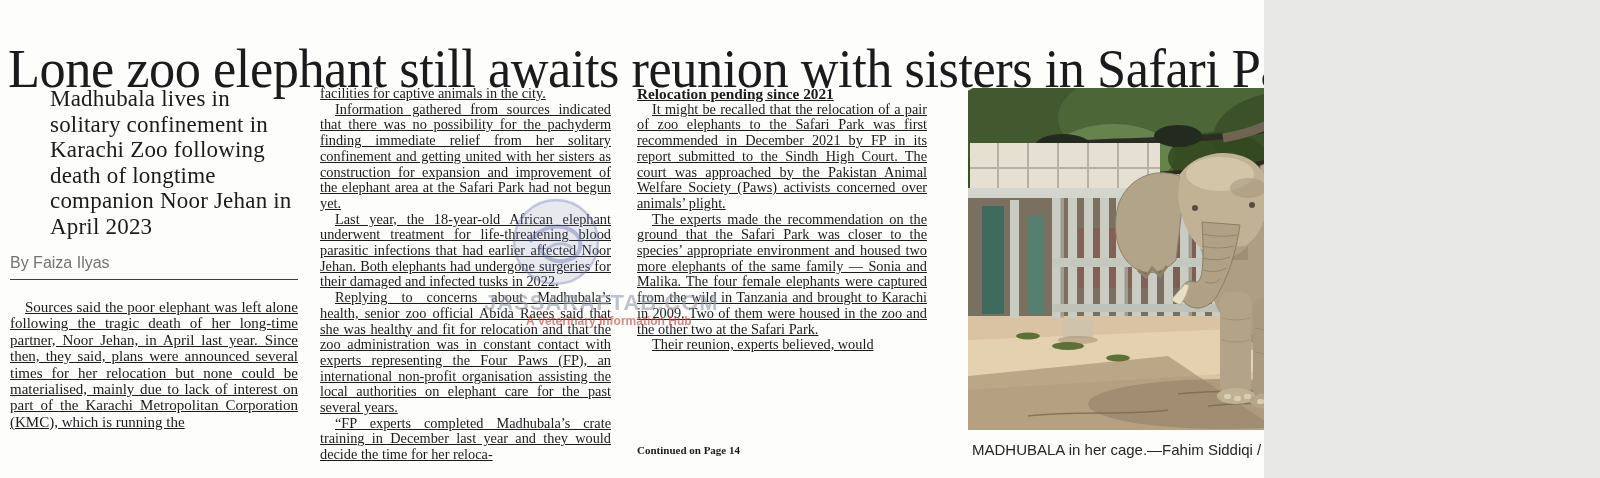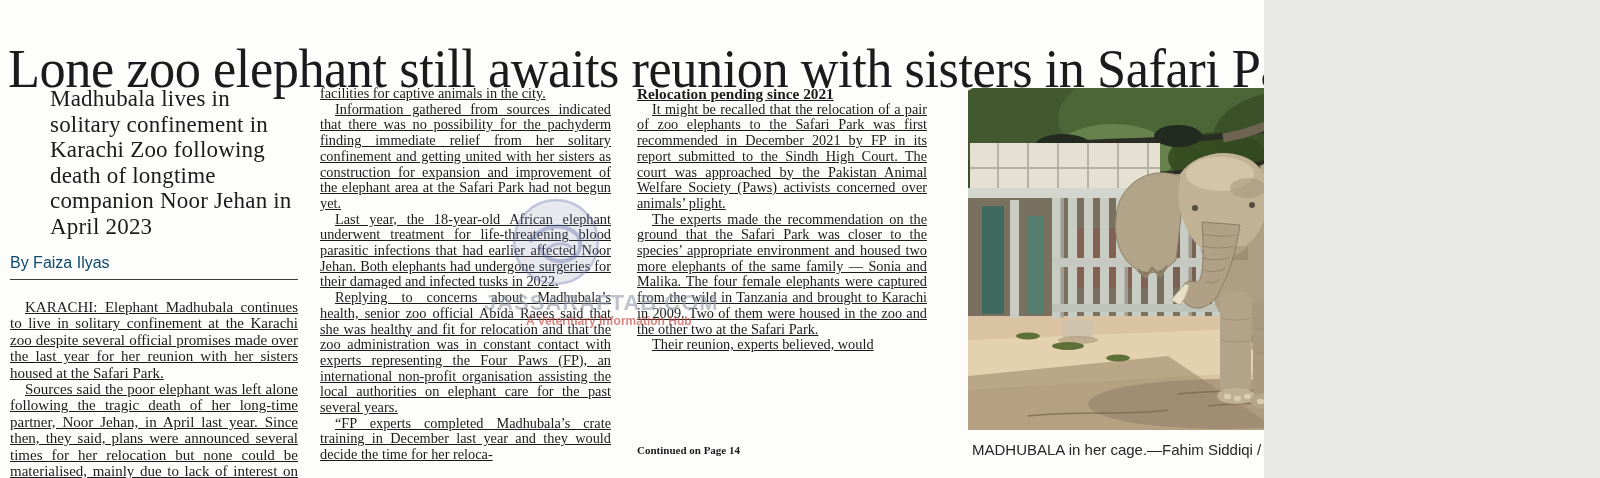--- a/index.html
+++ b/index.html
@@ -12,21 +12,21 @@
     position:absolute;left:8px;top:2px;width:1588px;height:66px;
     font-size:54px;font-weight:400;white-space:nowrap;letter-spacing:-0.5px;
   }
   .headline-inner{display:inline-block;transform:scaleX(.97);transform-origin:0 50%;}
   
   .col{position:absolute;top:86px;}
   .col1{left:10px;width:288px;}
   .col2{left:320px;width:291px;}
   .col3{left:637px;width:290px;height:392px;overflow:hidden;}
   .standfirst{font-size:23px;line-height:25.5px;letter-spacing:.2px;margin-left:40px;}
-  .byline{font-family:"Liberation Sans",sans-serif;font-size:16px;color:#0c4a6e;margin-top:15px;}
+  .byline{font-family:"Liberation Sans",sans-serif;font-size:16px;color:#737373;margin-top:15px;}
   .byline-rule{border:0;border-top:1.5px solid #3c3c3c;margin:7px 0 0 0;}
   .body p{margin:0;text-align:justify;text-indent:15px;text-decoration:underline;}
   .col1 .body{margin-top:19px;font-size:15px;line-height:16.4px;}
   .col2 .body,.col3 .body{font-size:14.3px;line-height:15.7px;}
   .body p.no-indent{text-indent:0;}
   .subhead-bold{font-weight:bold;font-size:15.3px;margin:11px 0 10px 0;text-indent:0 !important;text-align:left !important;}
   .continued{position:absolute;left:637px;top:444px;font-weight:bold;font-size:11px;}
   
   .photo-block{position:absolute;left:968px;top:88px;width:628px;}
   .photo-frame{width:628px;height:342px;display:block;}
@@ -52,21 +52,20 @@
 
 <div class="page">
 
   <h1 class="headline"><span class="headline-inner">Lone zoo elephant still awaits reunion with sisters in Safari Park</span></h1>
 
   <div class="col col1">
     <div class="standfirst">Madhubala lives in solitary confinement in Karachi Zoo following death of longtime companion Noor Jehan in April 2023</div>
     <div class="byline">By Faiza Ilyas</div>
     <hr class="byline-rule">
     <div class="body">
-      <p>KARACHI: Elephant Madhubala continues to live in solitary confinement at the Karachi zoo despite several official promises made over the last year for her reunion with her sisters housed at the Safari Park.</p>
       <p>Sources said the poor elephant was left alone following the tragic death of her long-time partner, Noor Jehan, in April last year. Since then, they said, plans were announced several times for her relocation but none could be materialised, mainly due to lack of interest on part of the Karachi Metropolitan Corporation (KMC), which is running the</p>
     </div>
   </div>
 
   <div class="col col2">
     <div class="body">
       <p class="no-indent">facilities for captive animals in the city.</p>
       <p>Information gathered from sources indicated that there was no possibility for the pachyderm finding immediate relief from her solitary confinement and getting united with her sisters as construction for expansion and improvement of the elephant area at the Safari Park had not begun yet.</p>
       <p>Last year, the 18-year-old African elephant underwent treatment for life-threatening blood parasitic infections that had earlier affected Noor Jehan. Both elephants had undergone surgeries for their damaged and infected tusks in 2022.</p>
       <p>Replying to concerns about Madhubala’s health, senior zoo official Abida Raees said that she was healthy and fit for relocation and that the zoo administration was in constant contact with experts representing the Four Paws (FP), an international non-profit organisation assisting the local authorities on elephant care for the past several years.</p>

